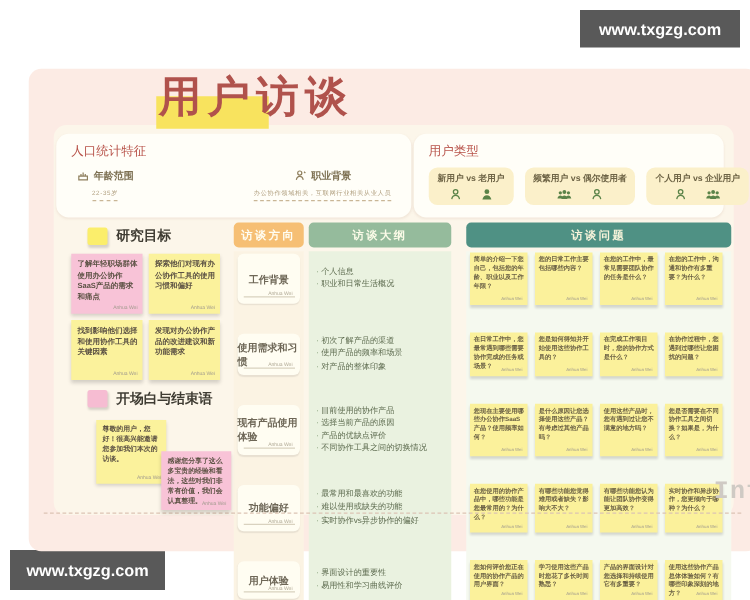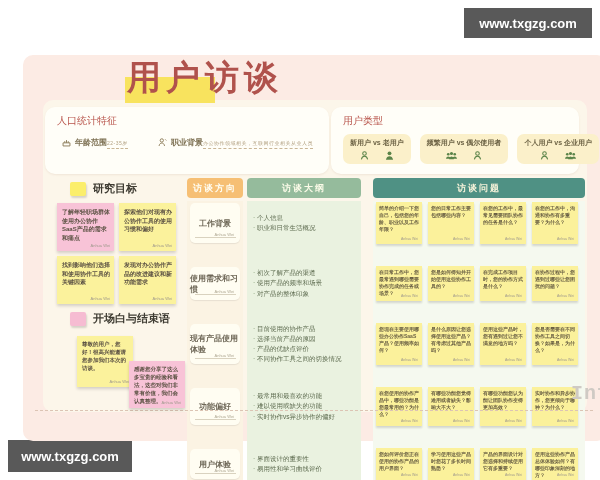--- a/index.html
+++ b/index.html
@@ -21,21 +21,21 @@
   .title-hl { position:absolute; left:-2px; top:22px; width:90px; height:26px; background:#f8e35e; }
   .title-text { position:relative; font-size:34px; font-weight:bold; color:#b0524c; letter-spacing:5px; }
 
   .card { position:absolute; background:#fffef8; border-radius:10px; padding:7px 12px 6px 12px;
           box-shadow:0 1px 2px rgba(180,140,120,.15); }
   .card-demo { left:22px; top:52px; width:284px; height:67px; }
   .card-types { left:308px; top:52px; width:248px; height:67px; }
   .card-title { font-size:10px; font-weight:normal; color:#b8534a; }
 
   .demo-row { display:flex; justify-content:space-between; margin-top:7px; padding:0 4px; }
-  .demo-item { display:flex; flex-direction:row; align-items:center; }
+  .demo-item { display:flex; flex-direction:column; align-items:center; }
   .demo-label { display:flex; align-items:center; gap:3px; font-size:8px; font-weight:bold; color:#7d7052; }
   .demo-detail { margin-top:5px; font-size:5px; color:#b3a283; border-bottom:1px dashed #c9b696; padding-bottom:2px; letter-spacing:.5px; }
 
   .chips-row { display:flex; gap:9px; margin-top:6px; }
   .chip { background:#fbf0ca; border-radius:7px; padding:4px 7px 3px 7px; display:flex; flex-direction:column; align-items:center; }
   .chip-label { font-size:7px; font-weight:bold; color:#6d6345; white-space:nowrap; }
   .chip-icons { display:flex; gap:14px; margin-top:2px; }
 
   .sec-head { position:absolute; display:flex; align-items:center; gap:7px; }
   .sec-sq { width:16px; height:14px; border-radius:2px; box-shadow:1px 2px 2px rgba(0,0,0,.15); }

